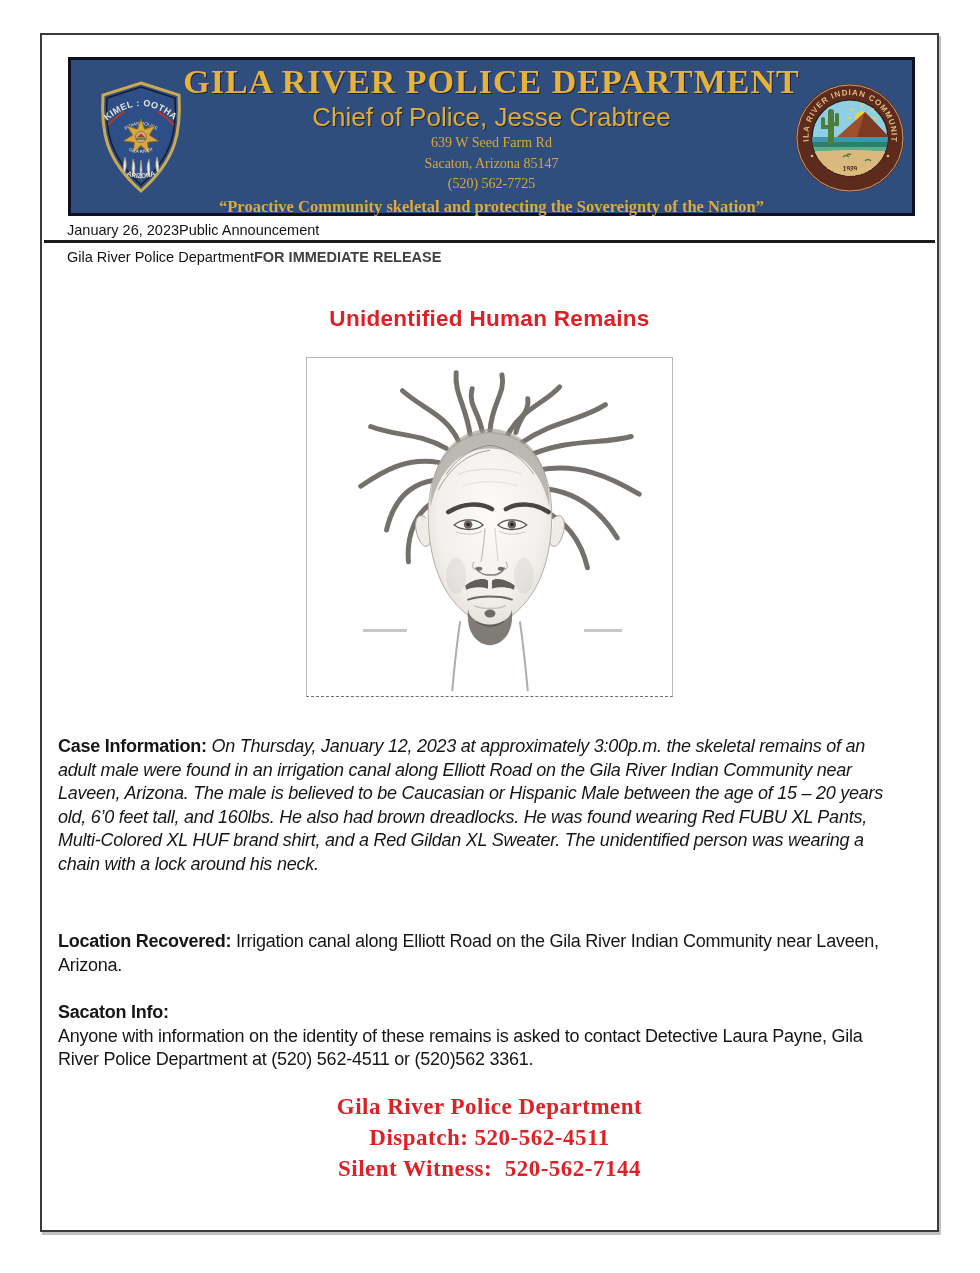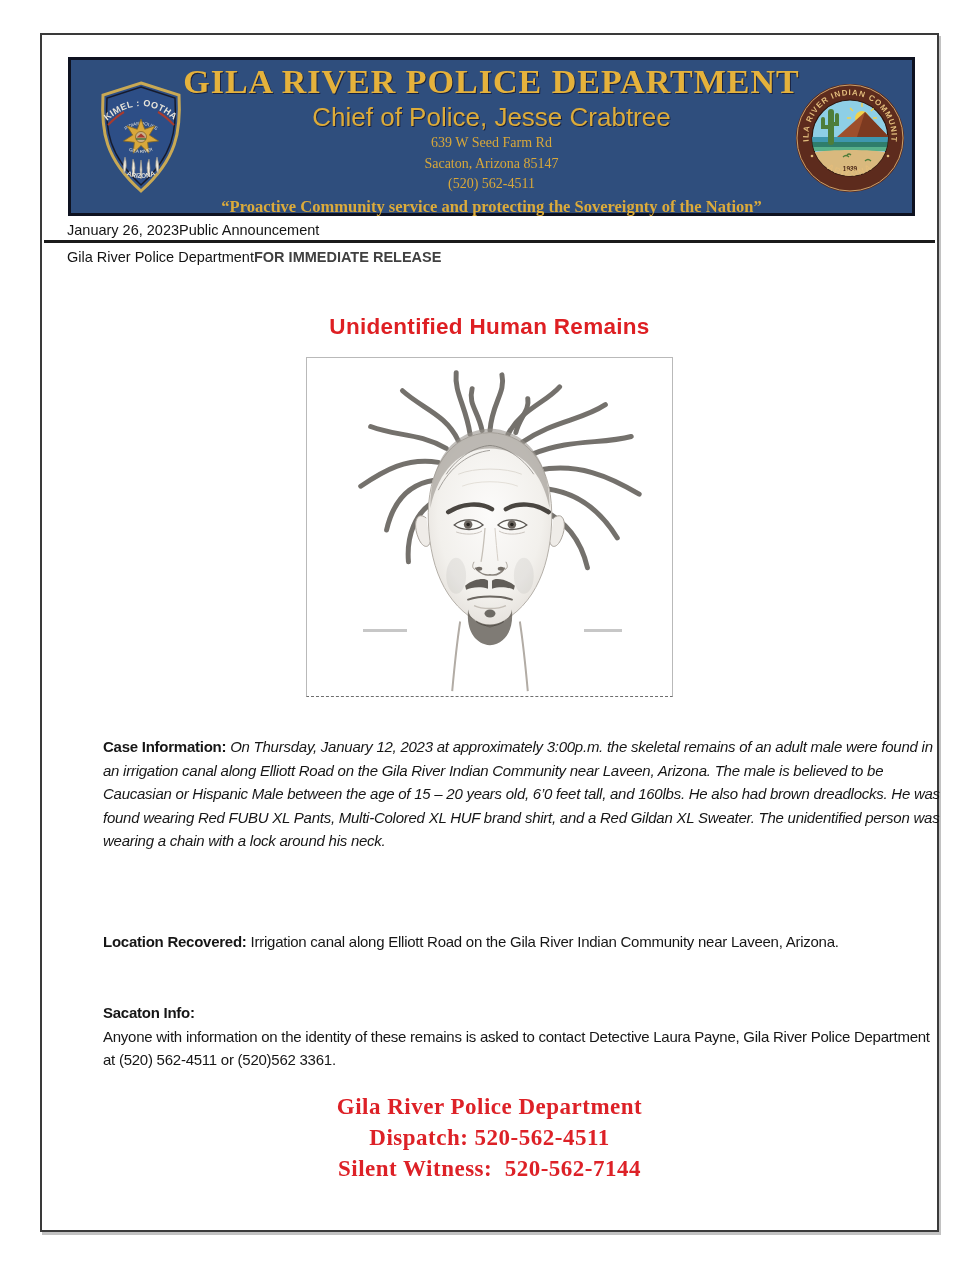--- a/index.html
+++ b/index.html
@@ -27,33 +27,33 @@
   
   .meta-row { position:absolute; left:25px; right:43px; display:flex;
               justify-content:flex-start; font-size:14.5px; color:#141414; }
   .row-date { top:187px; }
   .rule { position:absolute; left:2px; right:2px; top:205px; height:3px; background:#1b1b1b; }
   .row-release { top:214px; }
   .release-tag { font-weight:bold; color:#404040; }
 
   
   .headline { position:absolute; left:0; right:0; top:271px; text-align:center;
-              font-size:22.5px; font-weight:bold; color:#de1f23; letter-spacing:.3px;margin-top:8px; }
+              font-size:22.5px; font-weight:bold; color:#de1f23; letter-spacing:.3px; }
 
   
   .sketch { position:absolute; left:264px; top:322px; width:367px; height:340px;
             border:1px solid #b9b9b9; border-bottom:1px dashed #6e6e6e; background:#fff; }
   .sketch svg { width:100%; height:100%; display:block; }
   .cap { position:absolute; height:3px; background:#8f8f8f; opacity:.5; bottom:64px; }
   .cap-left  { left:56px;  width:44px; }
   .cap-right { right:50px; width:38px; }
 
   
-  .tblock { position:absolute; left:16px; width:839px; font-size:15px; line-height:23.5px;
-            color:#161616; letter-spacing:-0.25px;margin-left:45px; }
+  .tblock { position:absolute; left:16px; width:839px; font-size:18px; line-height:23.5px;
+            color:#161616; letter-spacing:-0.25px; }
   .lbl { font-weight:bold; font-style:normal; }
   .case-text { font-style:italic; }
   .b-case     { top:700px; }
   .b-date     { top:849px; }
   .b-location { top:895px; }
   .b-contact  { top:966px; }
 
   
   .footer { position:absolute; left:0; right:0; top:1056px; text-align:center;
             font-family:"Liberation Serif", serif; font-weight:bold; font-size:23px;
@@ -98,22 +98,22 @@
       <path id="patchArcB" d="M28,92 Q50,106 72,92" fill="none"></path>
       <text font-size="6.5" font-weight="bold" fill="#e9e5da">
         <textPath href="#patchArcB" startOffset="50%" text-anchor="middle">ARIZONA</textPath>
       </text>
     </svg>
 
     <div class="banner-title">GILA RIVER POLICE DEPARTMENT</div>
     <div class="banner-chief">Chief of Police, Jesse Crabtree</div>
     <div class="banner-addr">639 W Seed Farm Rd</div>
     <div class="banner-addr">Sacaton, Arizona 85147</div>
-    <div class="banner-addr">(520) 562-4511</div>
-    <div class="banner-motto">“Proactive Community service and protecting the Sovereignty of the Nation”</div>
+    <div class="banner-addr">(520) 562-7725</div>
+    <div class="banner-motto">“Proactive Community skeletal and protecting the Sovereignty of the Nation”</div>
 
     <svg class="seal" viewBox="0 0 110 110">
       <defs>
           <clipPath id="sealClip">
             <circle cx="55" cy="55" r="38"></circle>
           </clipPath>
         </defs>
       <circle cx="55" cy="55" r="54" fill="#5d2b1d"></circle>
       <circle cx="55" cy="55" r="53" fill="none" stroke="#caa069" stroke-width="1"></circle>
       <circle cx="55" cy="55" r="38" fill="#8ecfe6" stroke="#2e160d" stroke-width="1.2"></circle>

